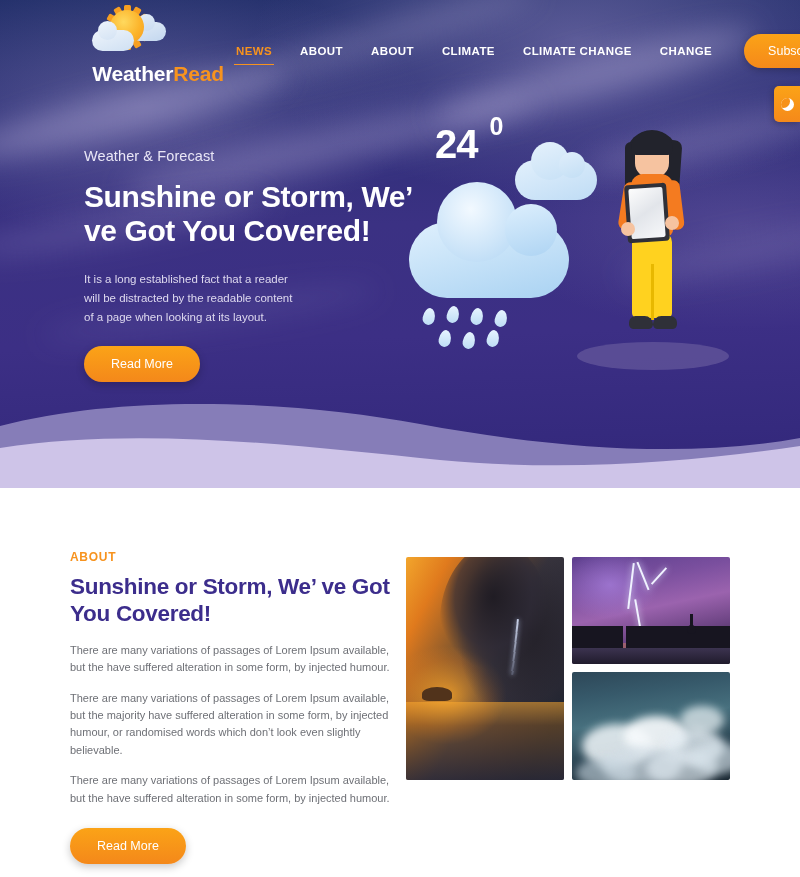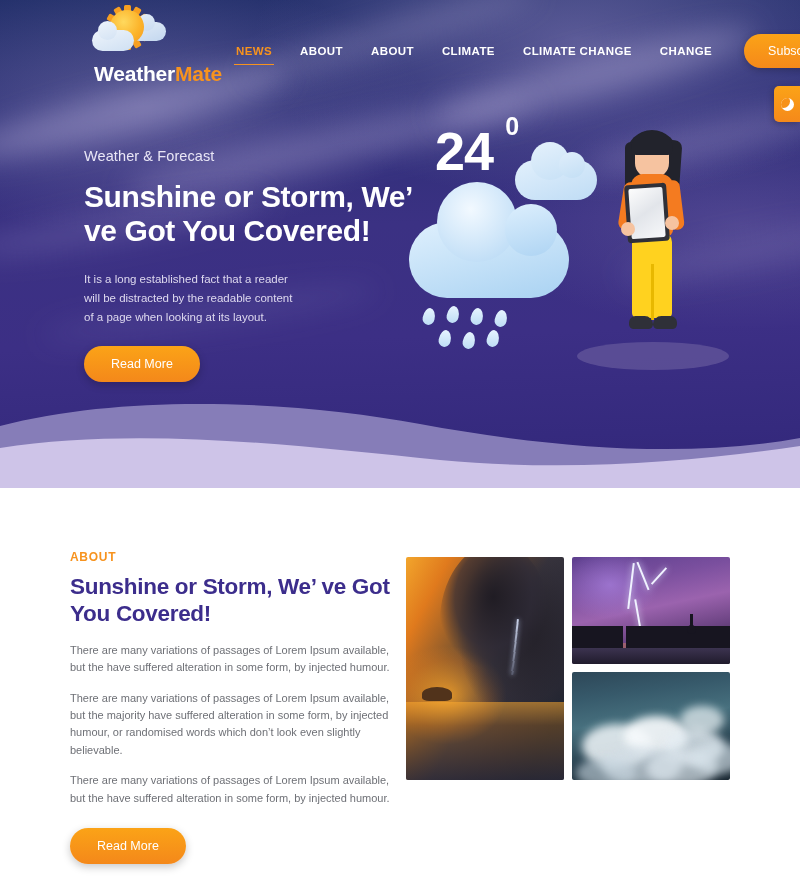--- a/index.html
+++ b/index.html
@@ -129,21 +129,21 @@
   .btn-readmore {
     display:inline-block; padding:11px 27px; border:none; border-radius:21px;
     background:linear-gradient(180deg,#fba317 0%, #f4881a 100%);
     color:#ffffff; font-size:12.5px; font-family:"Liberation Sans", sans-serif;
     cursor:pointer; box-shadow:0 3px 9px rgba(0,0,0,0.22);
   }
 
   
   .illus { position:absolute; left:395px; top:112px; width:340px; height:290px; z-index:10; }
   .temp-wrap { position:absolute; left:40px; top:12px; color:#ffffff; }
-  .temp-num { font-size:54px; font-weight:bold; line-height:1; letter-spacing:-1px; }
+  .temp-num { font-size:40px; font-weight:bold; line-height:1; letter-spacing:-1px; }
   .temp-deg {
     position:absolute; right:-26px; top:-10px;
     font-size:25px; font-weight:bold; line-height:1;
   }
   .cloud-small {
     position:absolute; left:120px; top:48px; width:82px; height:40px;
     background:linear-gradient(160deg,#e2f0fc 0%, #bfdcf5 100%);
     border-radius:20px;
   }
   .cloud-small:before {
@@ -327,21 +327,21 @@
             <span style="transform: rotate(210deg) translate(0px, -19px);"></span>
             <span style="transform: rotate(240deg) translate(0px, -19px);"></span>
             <span style="transform: rotate(270deg) translate(0px, -19px);"></span>
             <span style="transform: rotate(300deg) translate(0px, -19px);"></span>
             <span style="transform: rotate(330deg) translate(0px, -19px);"></span>
           </div>
         <div class="sun"></div>
         <div class="cloud-b"></div>
         <div class="cloud-a"></div>
       </div>
-      <div class="brand-name"><span>Weather</span><span class="accent">Mate</span></div>
+      <div class="brand-name"><span>Weather</span><span class="accent">Read</span></div>
     </a>
 
     <nav class="nav">
       <a class="nav-item active">NEWS</a>
       <a class="nav-item">ABOUT</a>
       <a class="nav-item">ABOUT</a>
       <a class="nav-item">CLIMATE</a>
       <a class="nav-item">CLIMATE CHANGE</a>
       <a class="nav-item">CHANGE</a>
       <button class="subscribe">Subscribe</button>

